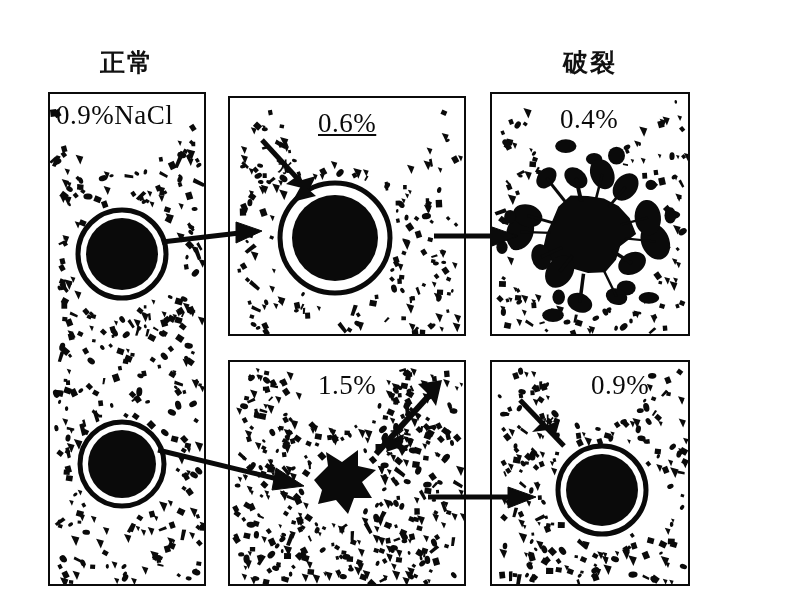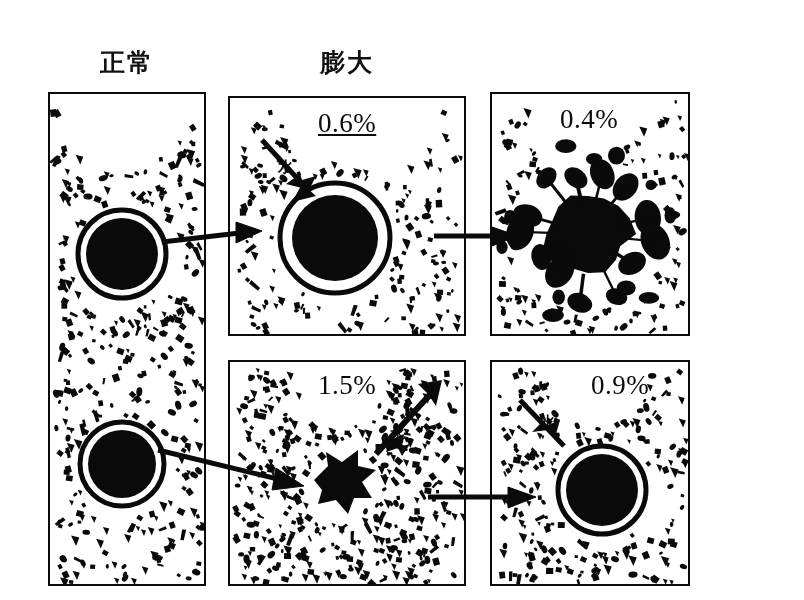--- a/index.html
+++ b/index.html
@@ -61,21 +61,21 @@
     pointer-events: none;
   }
   svg.flow { width: 804px; height: 600px; z-index: 5;}
 </style>
 </head>
 <body>
 
 <div id="stage">
 
   <div class="col-header" style="left:48px;  top:46px; width:158px;">正常</div>
-  <div class="col-header" style="left:228px; top:46px; width:238px;">膨大</div>
+  <div class="col-header" style="left:490px; top:46px; width:200px;">破裂</div>
 
   <div class="panel" style="left:48px; top:92px; width:158px; height:494px;">
     <svg class="dots" width="158" height="494">
       <g fill="#0a0a0a" id="st-iso">
           <rect x="10.7" y="469.8" width="4.5" height="3.8" transform="rotate(62 10.7 469.8)"></rect>
           <ellipse cx="52.3" cy="253.5" rx="2.8" ry="1.9" transform="rotate(49 52.3 253.5)"></ellipse>
           <rect x="24.9" y="294.1" width="7.3" height="6.2" transform="rotate(64 24.9 294.1)"></rect>
           <path d="M7.8 64.4 l 8.2 1.3 l 0 2.6 l -8.2 -0.8 Z" transform="rotate(132 7.8 64.4)"></path>
           <path d="M107.1 92.0 l 7.9 2.1 l -3.1 7.9 Z"></path>
           <rect x="44.4" y="295.5" width="5.8" height="4.9" transform="rotate(29 44.4 295.5)"></rect>
@@ -405,20 +405,21 @@
           <ellipse cx="146.2" cy="478.2" rx="4.3" ry="2.9" transform="rotate(21 146.2 478.2)"></ellipse>
         </g>
     </svg>
     <svg class="cells" width="158" height="494">
       <circle cx="72" cy="160" r="44" fill="none" stroke="#0a0a0a" stroke-width="5"></circle>
       <circle cx="72" cy="160" r="36" fill="#0a0a0a"></circle>
       <circle cx="72" cy="370" r="42" fill="none" stroke="#0a0a0a" stroke-width="5"></circle>
       <circle cx="72" cy="370" r="34" fill="#0a0a0a"></circle>
     </svg>
   </div>
+  <div class="conc-label" style="left:56px; top:100px;">0.9%NaCl</div>
 
   <div class="panel" style="left:228px; top:96px; width:238px; height:240px;">
     <svg class="dots" width="238" height="240">
       <g fill="#0a0a0a" id="st-tm">
           <ellipse cx="73.0" cy="196.2" rx="2.3" ry="1.6" transform="rotate(124 73.0 196.2)"></ellipse>
           <rect x="10.6" y="170.5" width="3.9" height="3.3" transform="rotate(81 10.6 170.5)"></rect>
           <ellipse cx="172.4" cy="192.5" rx="2.8" ry="1.9" transform="rotate(57 172.4 192.5)"></ellipse>
           <path d="M178.8 225.1 l 6.6 1.7 l -2.6 6.6 Z"></path>
           <ellipse cx="209.2" cy="92.0" rx="3.1" ry="2.1" transform="rotate(103 209.2 92.0)"></ellipse>
           <ellipse cx="30.1" cy="67.6" rx="3.0" ry="2.0" transform="rotate(16 30.1 67.6)"></ellipse>

